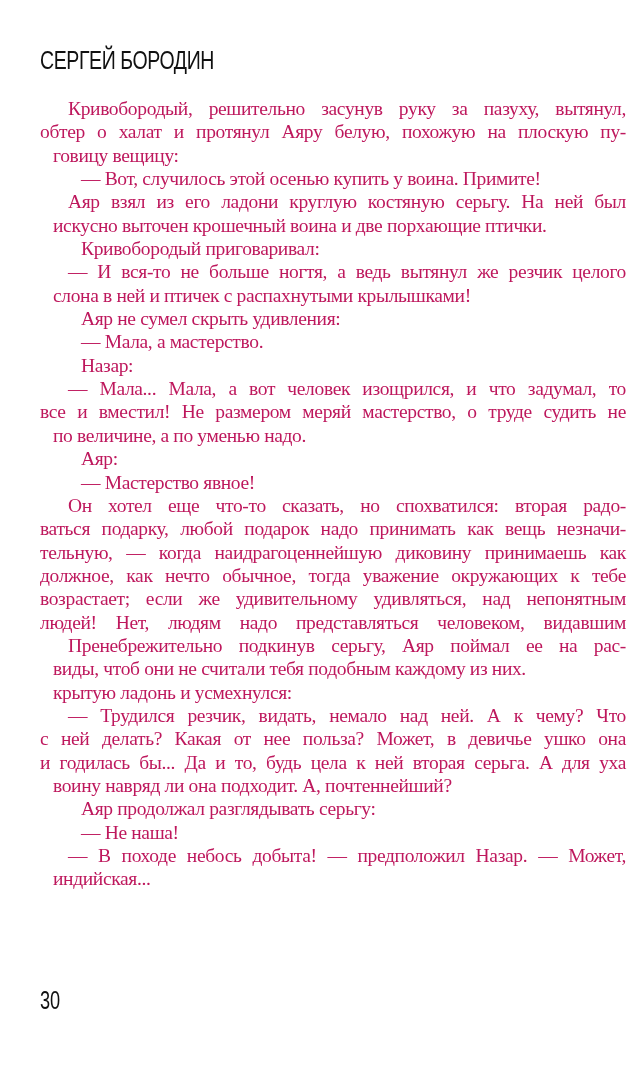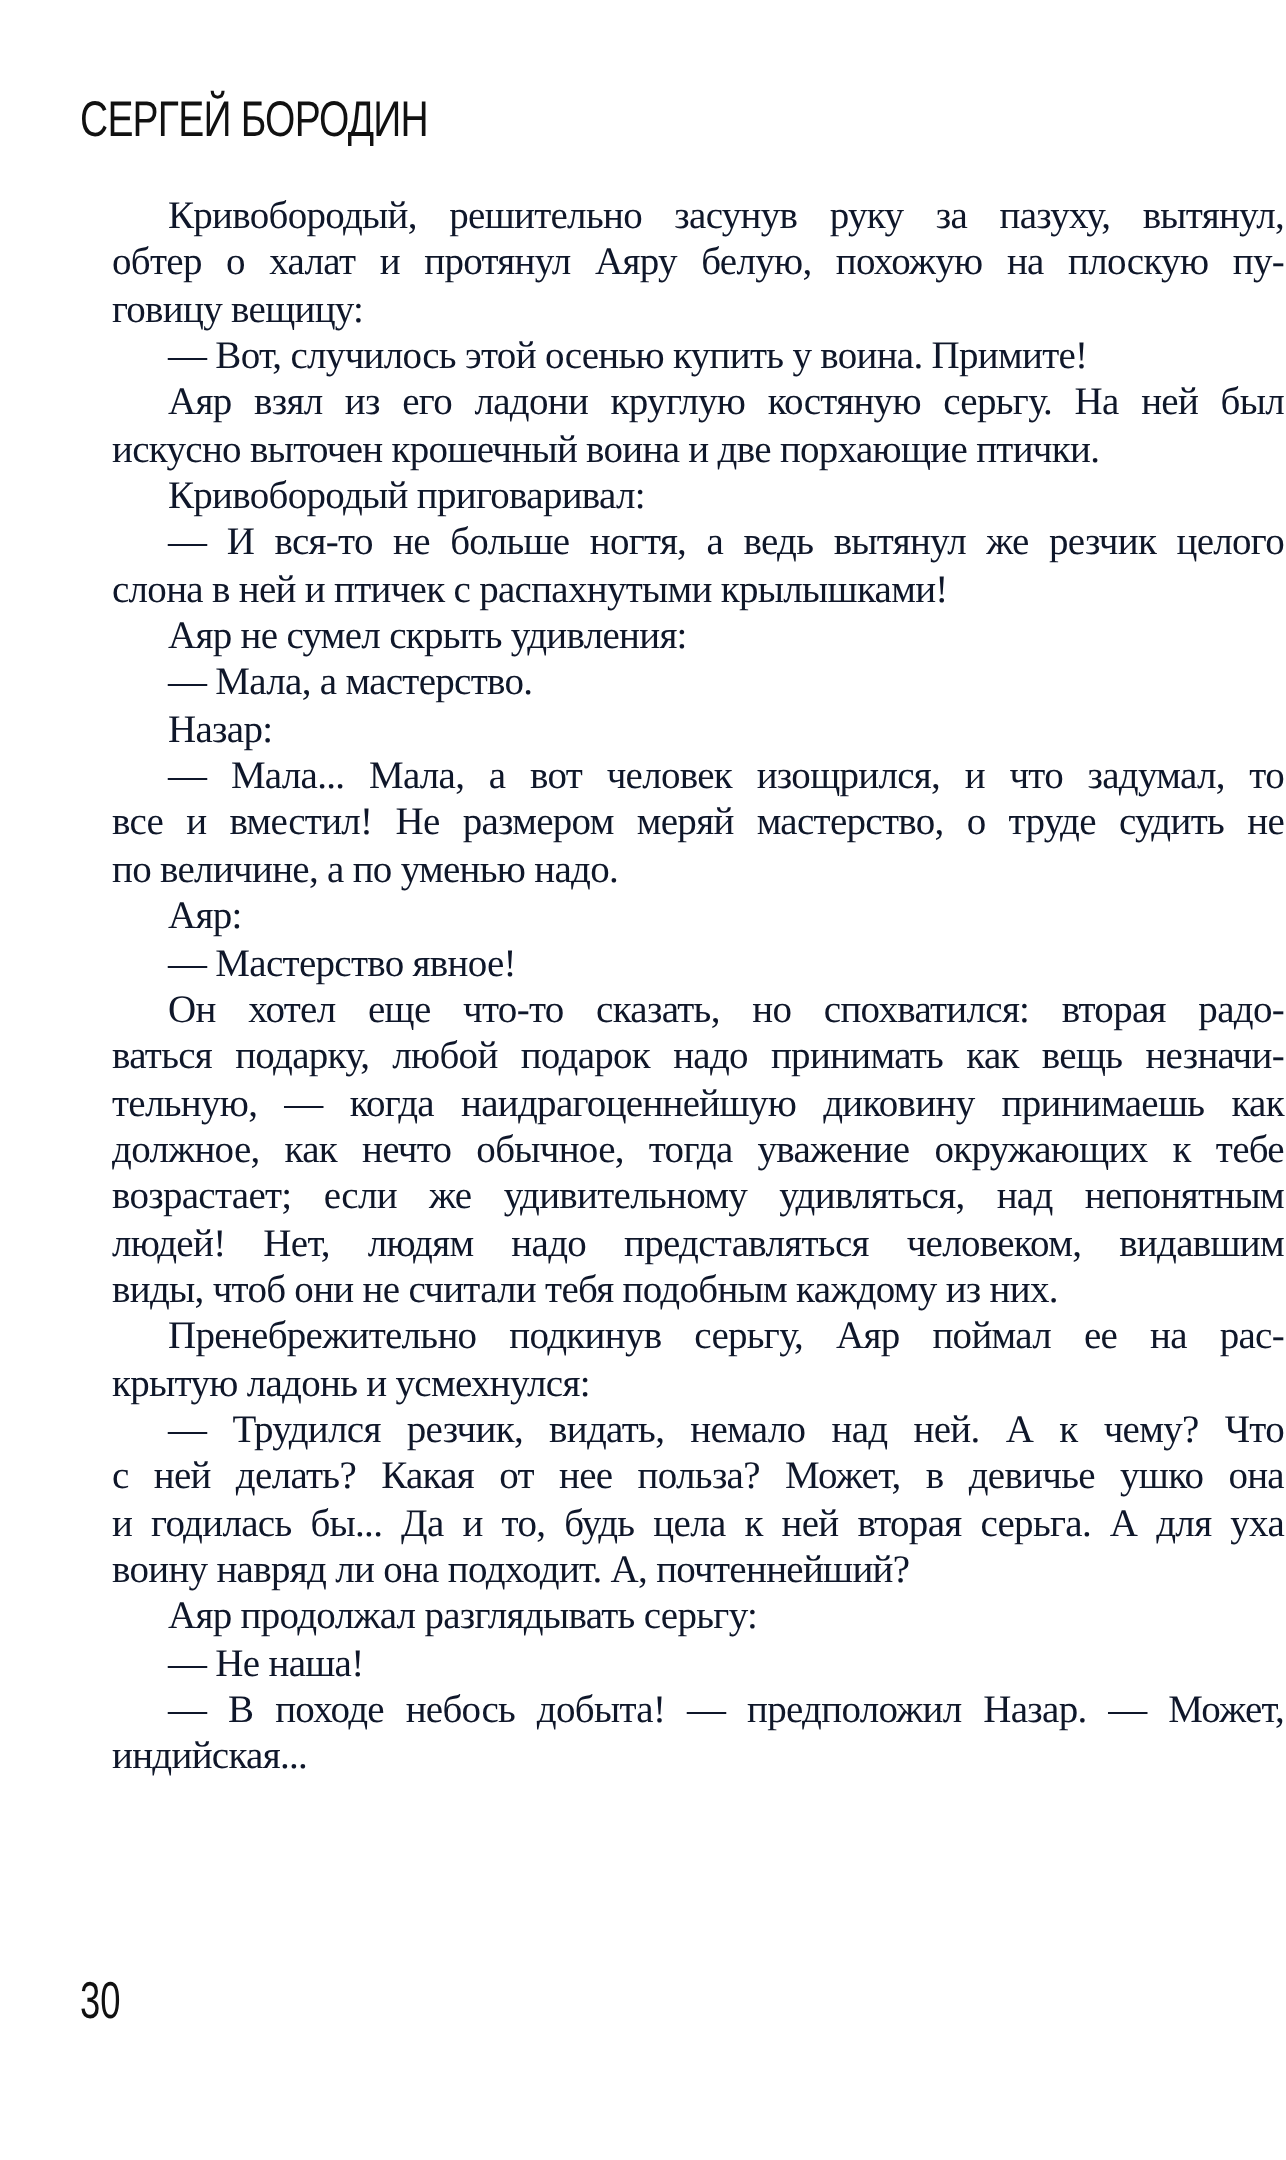--- a/index.html
+++ b/index.html
@@ -21,38 +21,38 @@
       font-family: "Liberation Sans", sans-serif;
       font-size: 25px;
       letter-spacing: -0.5px;
       transform: scaleX(0.78);
       transform-origin: left top;
       color: #111;
       white-space: nowrap;
     }
     .body-text {
       position: absolute;
-      left: 56px;
+      left: 40px;
       top: 97px;
       width: 586px;
       font-family: "Liberation Serif", serif;
       font-size: 19.5px;
       line-height: 23.35px;
-      color: #0f172a;
+      color: #be185d;
     }
     .line {
       display: block;
       white-space: nowrap;
       text-align: justify;
       text-align-last: justify;
       height: 23.35px;
       letter-spacing: -0.35px;
     }
     .line.indent { padding-left: 28px; }
-    .line.last { text-align-last: left; }
+    .line.last { text-align-last: left; margin-left: 13px; }
     .folio {
       position: absolute;
       left: 40px;
       top: 985px;
       font-family: "Liberation Sans", sans-serif;
       font-size: 26px;
       transform: scaleX(0.7);
       transform-origin: left top;
       color: #111;
     }
@@ -79,22 +79,22 @@
   <span class="line">все и вместил! Не размером меряй мастерство, о труде судить не</span>
   <span class="line last">по величине, а по уменью надо.</span>
   <span class="line indent last">Аяр:</span>
   <span class="line indent last">— Мастерство явное!</span>
   <span class="line indent">Он хотел еще что-то сказать, но спохватился: вторая радо-</span>
   <span class="line">ваться подарку, любой подарок надо принимать как вещь незначи-</span>
   <span class="line">тельную, — когда наидрагоценнейшую диковину принимаешь как</span>
   <span class="line">должное, как нечто обычное, тогда уважение окружающих к тебе</span>
   <span class="line">возрастает; если же удивительному удивляться, над непонятным</span>
   <span class="line">людей! Нет, людям надо представляться человеком, видавшим</span>
+  <span class="line indent">Пренебрежительно подкинув серьгу, Аяр поймал ее на рас-</span>
   <span class="line last">виды, чтоб они не считали тебя подобным каждому из них.</span>
-  <span class="line indent">Пренебрежительно подкинув серьгу, Аяр поймал ее на рас-</span>
   <span class="line last">крытую ладонь и усмехнулся:</span>
   <span class="line indent">— Трудился резчик, видать, немало над ней. А к чему? Что</span>
   <span class="line">с ней делать? Какая от нее польза? Может, в девичье ушко она</span>
   <span class="line">и годилась бы... Да и то, будь цела к ней вторая серьга. А для уха</span>
   <span class="line last">воину навряд ли она подходит. А, почтеннейший?</span>
   <span class="line indent last">Аяр продолжал разглядывать серьгу:</span>
   <span class="line indent last">— Не наша!</span>
   <span class="line indent">— В походе небось добыта! — предположил Назар. — Может,</span>
   <span class="line last">индийская...</span>
 </div>

